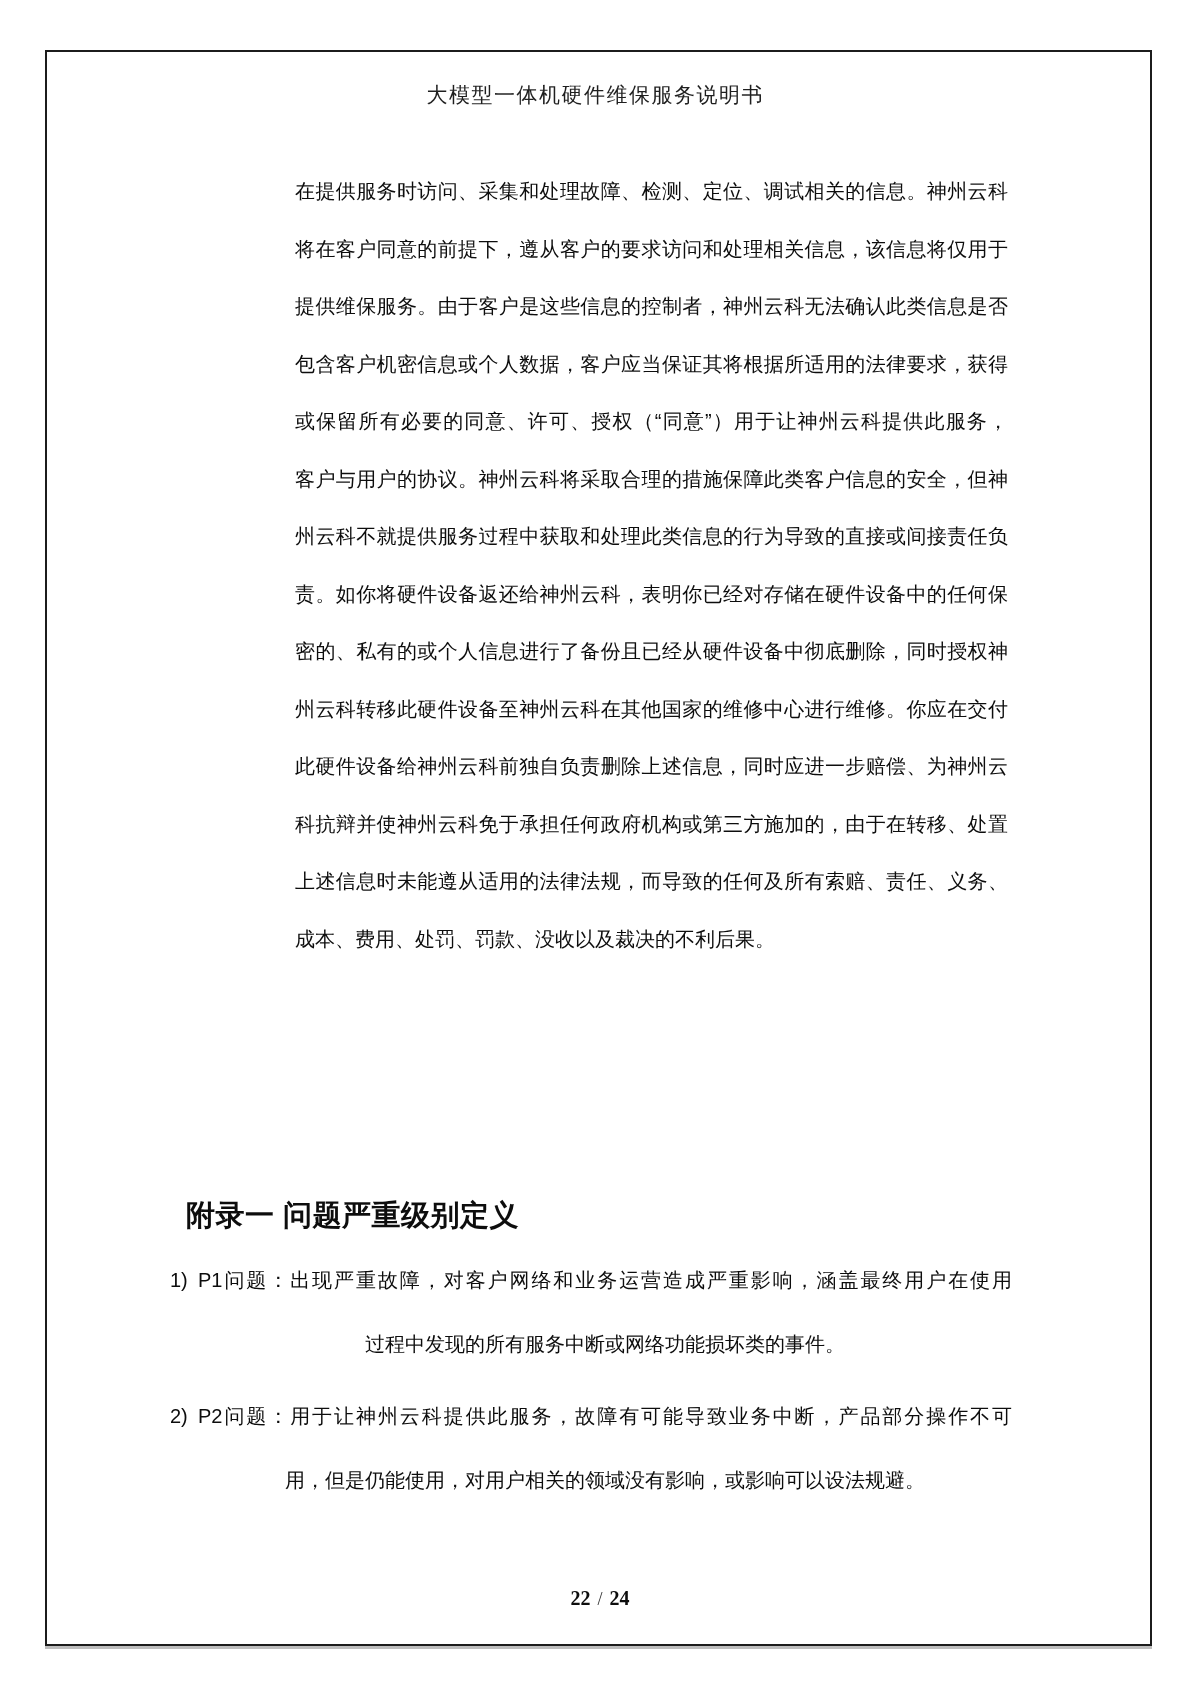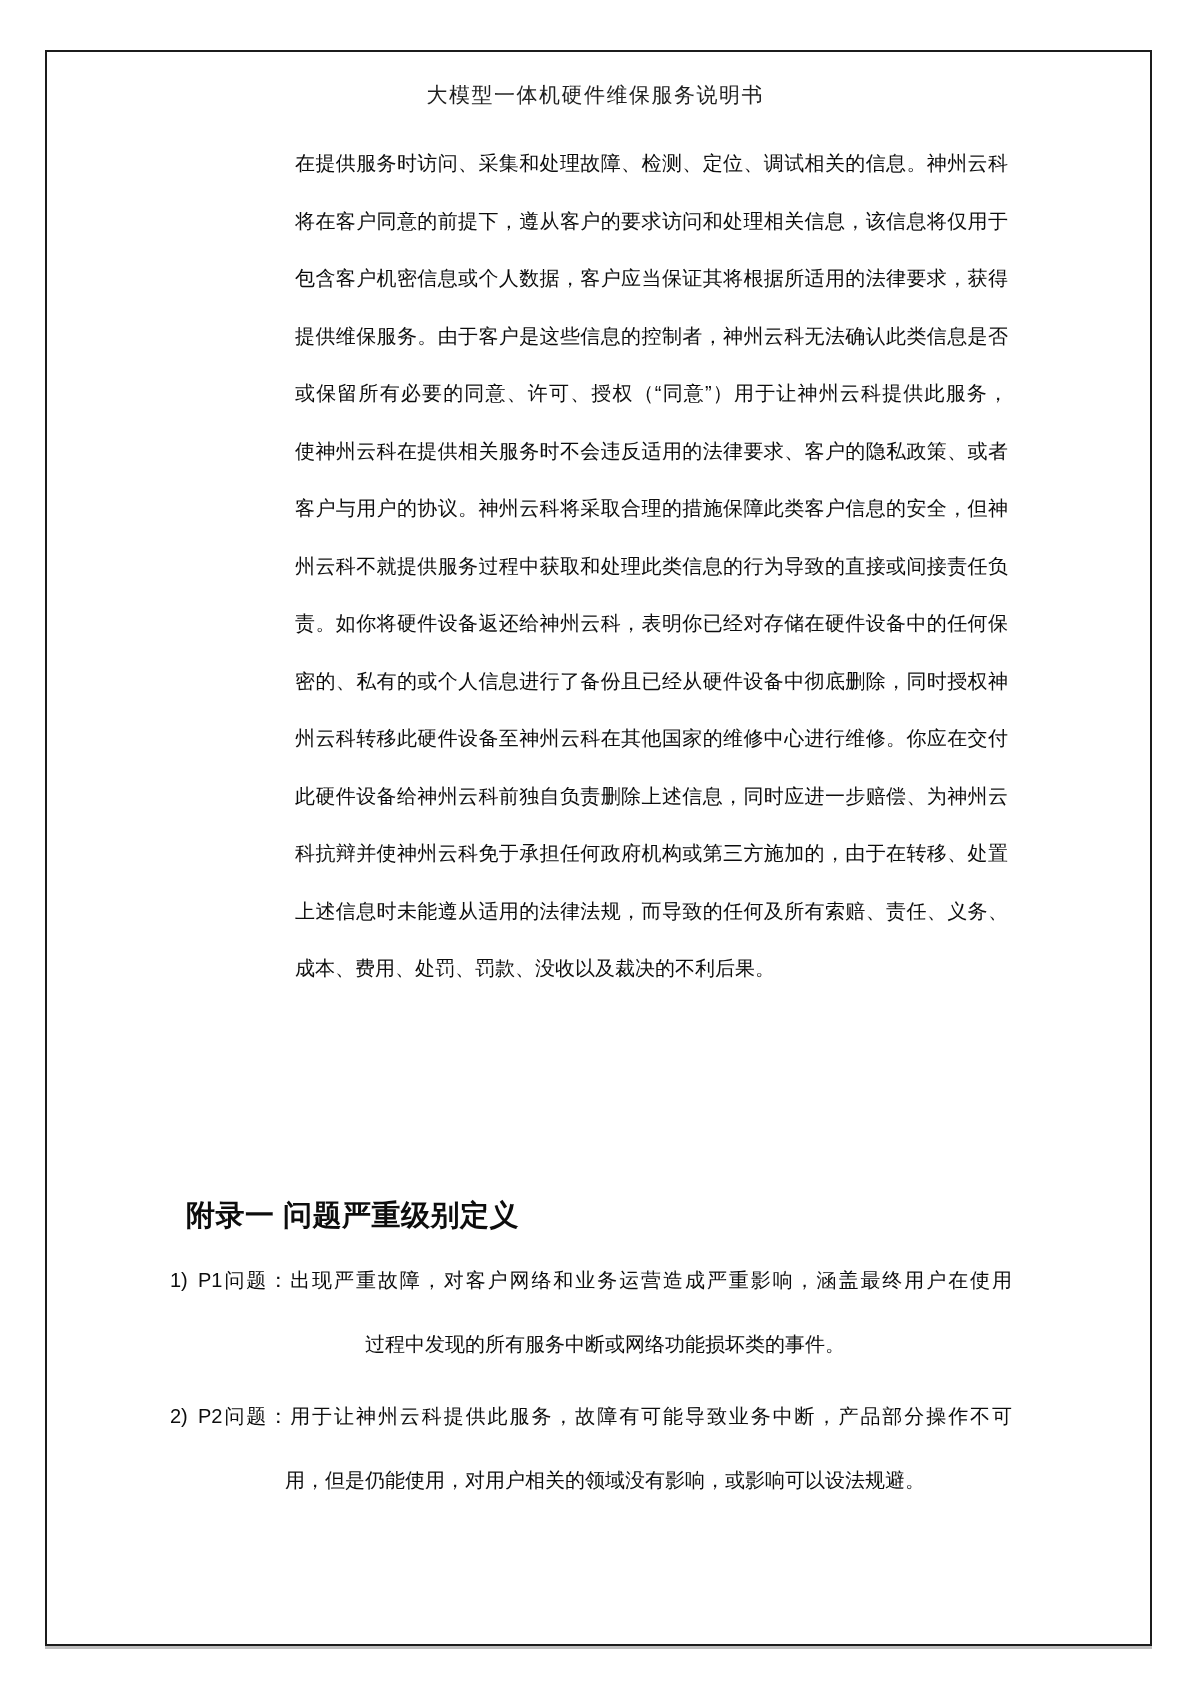--- a/index.html
+++ b/index.html
@@ -26,21 +26,21 @@
     top: 83px; right: 188px;
     font-family: "Liberation Serif", "DejaVu Serif", serif;
     font-size: 21px; line-height: 24px;
     letter-spacing: 1.5px;
     color: #1f1f1f;
     white-space: nowrap;
   }
 
   .para {
     position: absolute;
-    left: 295px; top: 135px;
+    left: 295px; top: 163px;
     width: 713px;
   }
   .pline {
     font-size: 20px;
     line-height: 57.5px;
     white-space: nowrap;
   }
   .just {
     white-space: normal;
     text-align: justify;
@@ -92,24 +92,23 @@
 
 <div class="page">
 
   <div class="page-border"></div>
 
   <div class="header">大模型一体机硬件维保服务说明书</div>
 
   <div class="para">
     <div class="pline just">在提供服务时访问、采集和处理故障、检测、定位、调试相关的信息。神州云科</div>
     <div class="pline just">将在客户同意的前提下，遵从客户的要求访问和处理相关信息，该信息将仅用于</div>
+    <div class="pline just">提供维保服务。由于客户是这些信息的控制者，神州云科无法确认此类信息是否</div>
     <div class="pline just">包含客户机密信息或个人数据，客户应当保证其将根据所适用的法律要求，获得</div>
-    <div class="pline just">提供维保服务。由于客户是这些信息的控制者，神州云科无法确认此类信息是否</div>
     <div class="pline just">或保留所有必要的同意、许可、授权（“同意”）用于让神州云科提供此服务，</div>
-    <div class="pline just">使神州云科在提供相关服务时不会违反适用的法律要求、客户的隐私政策、或者</div>
     <div class="pline just">客户与用户的协议。神州云科将采取合理的措施保障此类客户信息的安全，但神</div>
     <div class="pline just">州云科不就提供服务过程中获取和处理此类信息的行为导致的直接或间接责任负</div>
     <div class="pline just">责。如你将硬件设备返还给神州云科，表明你已经对存储在硬件设备中的任何保</div>
     <div class="pline just">密的、私有的或个人信息进行了备份且已经从硬件设备中彻底删除，同时授权神</div>
     <div class="pline just">州云科转移此硬件设备至神州云科在其他国家的维修中心进行维修。你应在交付</div>
     <div class="pline just">此硬件设备给神州云科前独自负责删除上述信息，同时应进一步赔偿、为神州云</div>
     <div class="pline just">科抗辩并使神州云科免于承担任何政府机构或第三方施加的，由于在转移、处置</div>
     <div class="pline just">上述信息时未能遵从适用的法律法规，而导致的任何及所有索赔、责任、义务、</div>
     <div class="pline">成本、费用、处罚、罚款、没收以及裁决的不利后果。</div>
   </div>
@@ -126,14 +125,17 @@
     </div>
     <div class="item">
       <span class="num">2)</span>
       <div class="itext">
         <div class="iline just">P2问题：用于让神州云科提供此服务，故障有可能导致业务中断，产品部分操作不可</div>
         <div class="iline">用，但是仍能使用，对用户相关的领域没有影响，或影响可以设法规避。</div>
       </div>
     </div>
   </div>
 
+  <div class="footer">
+    <span>22</span><span class="sep">/</span><span>24</span>
+  </div>
 
 </div>
 
 </body></html>

